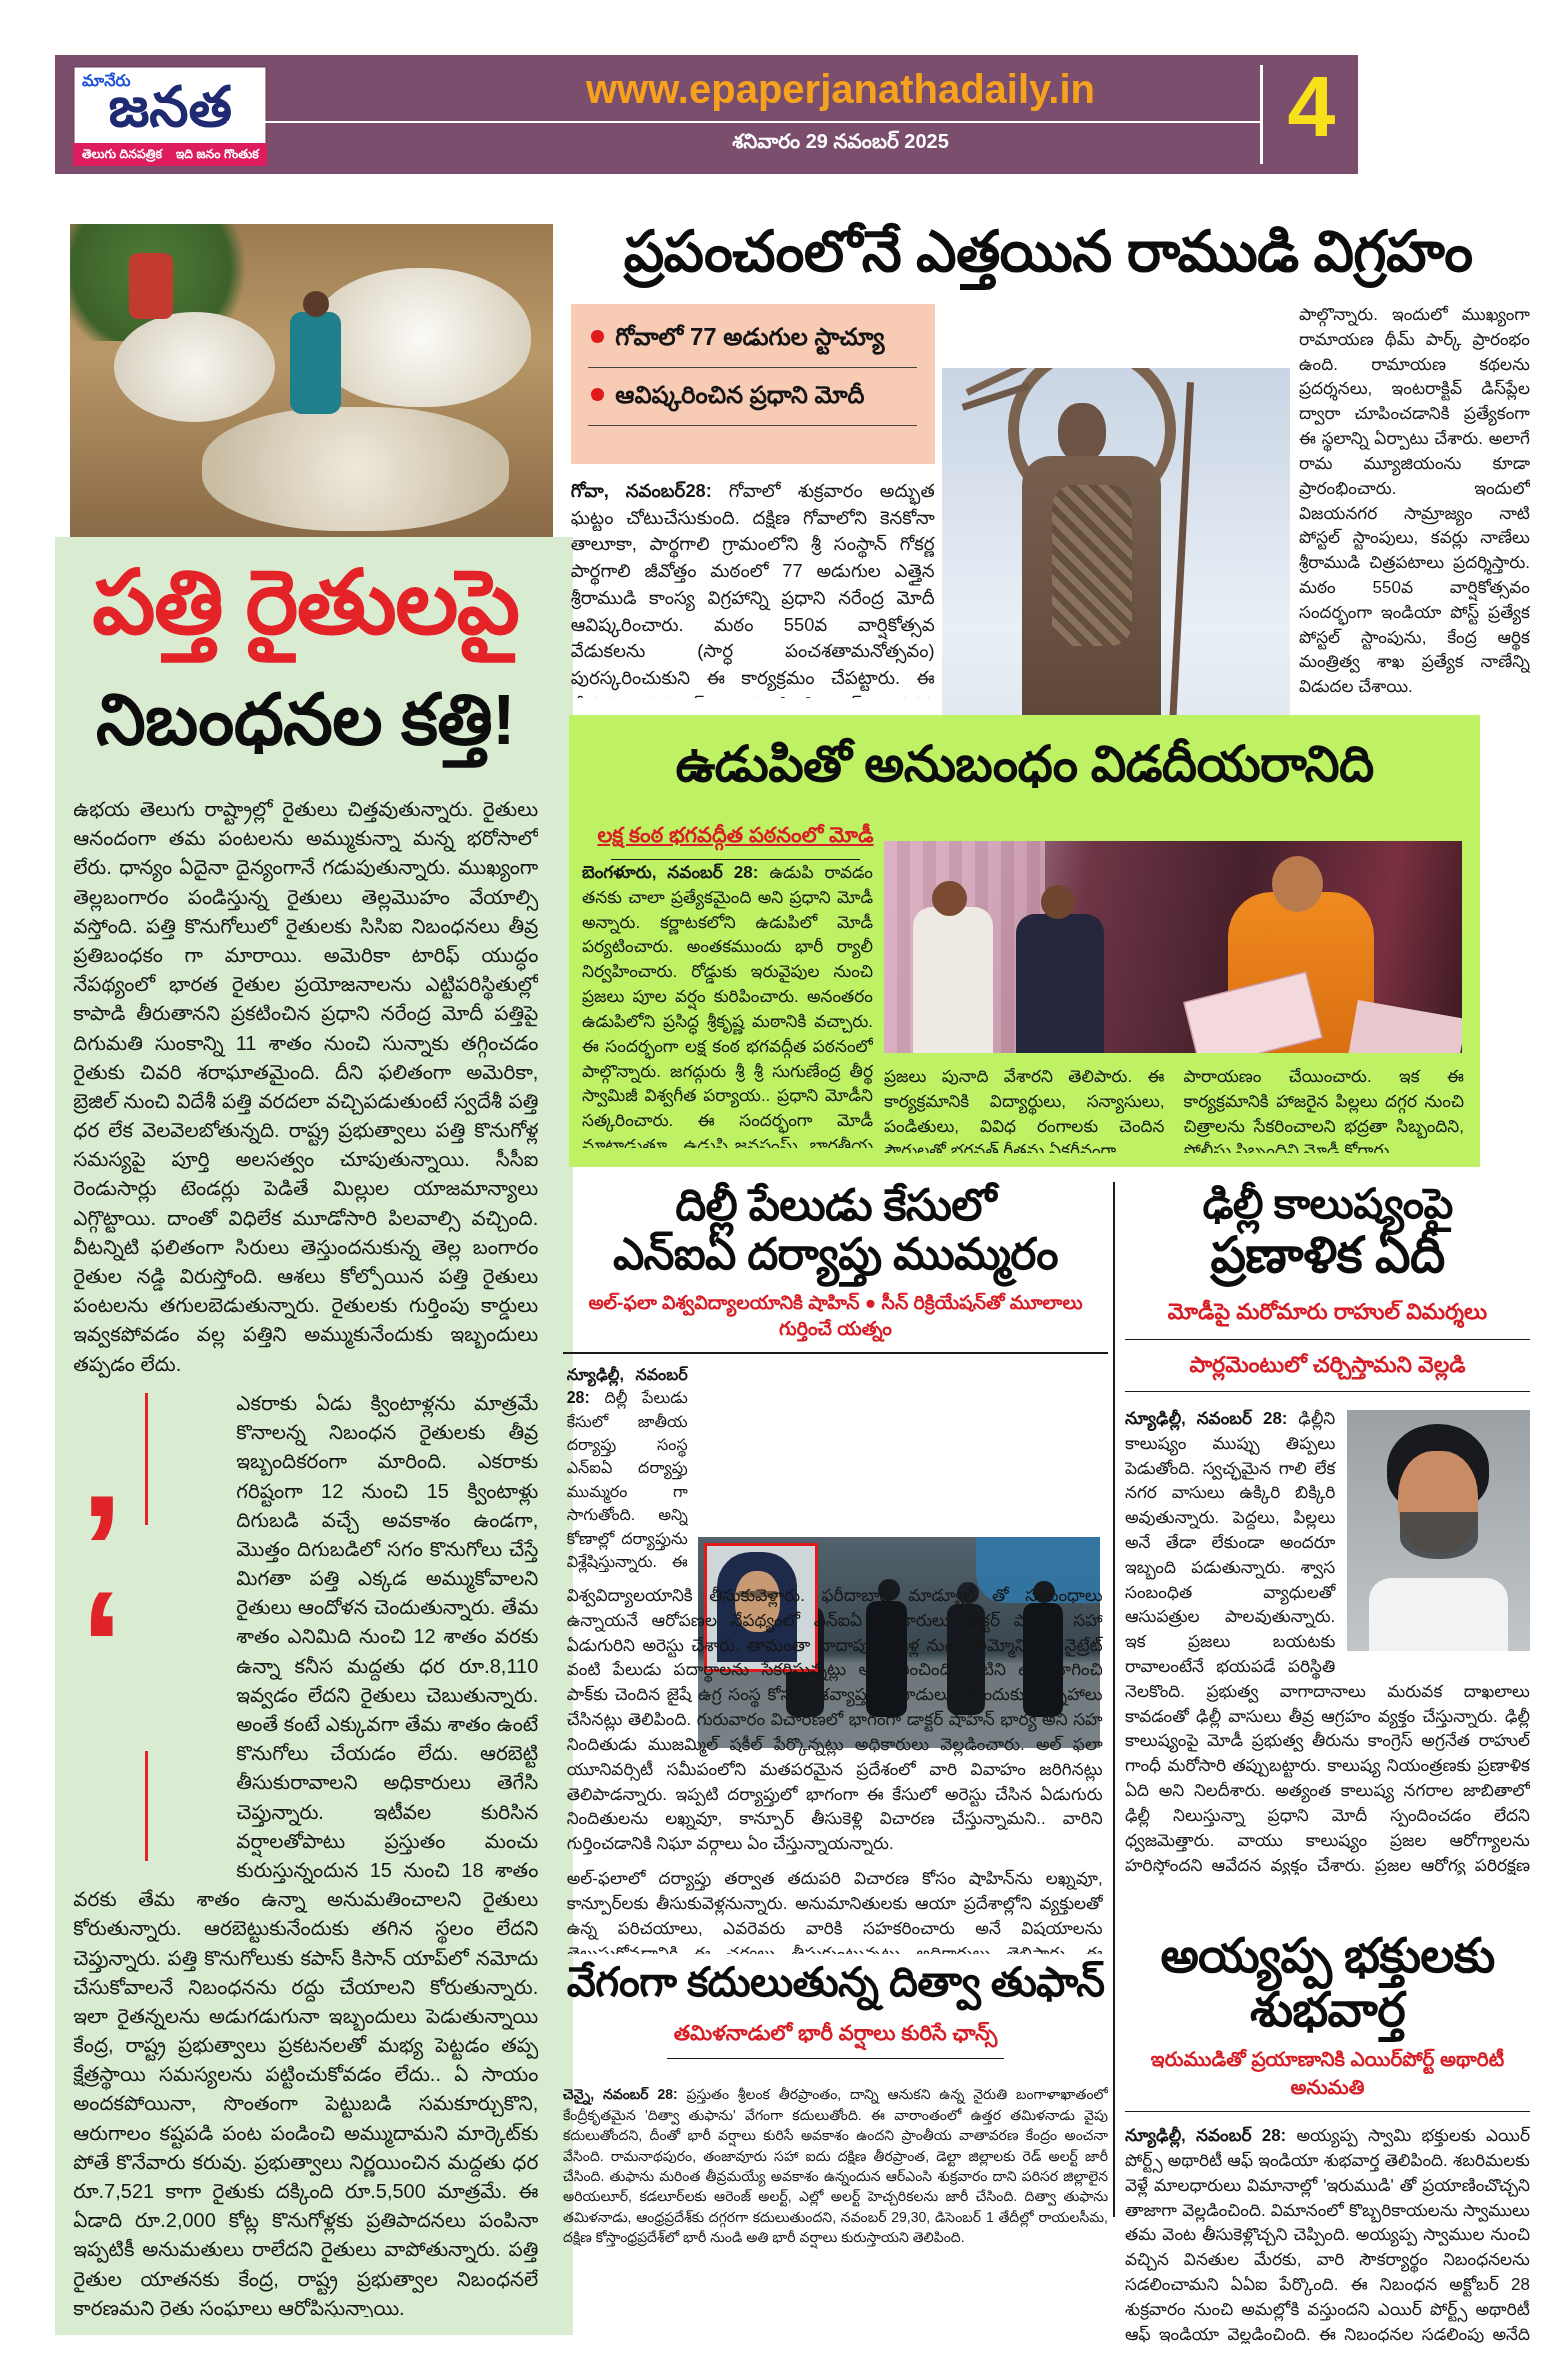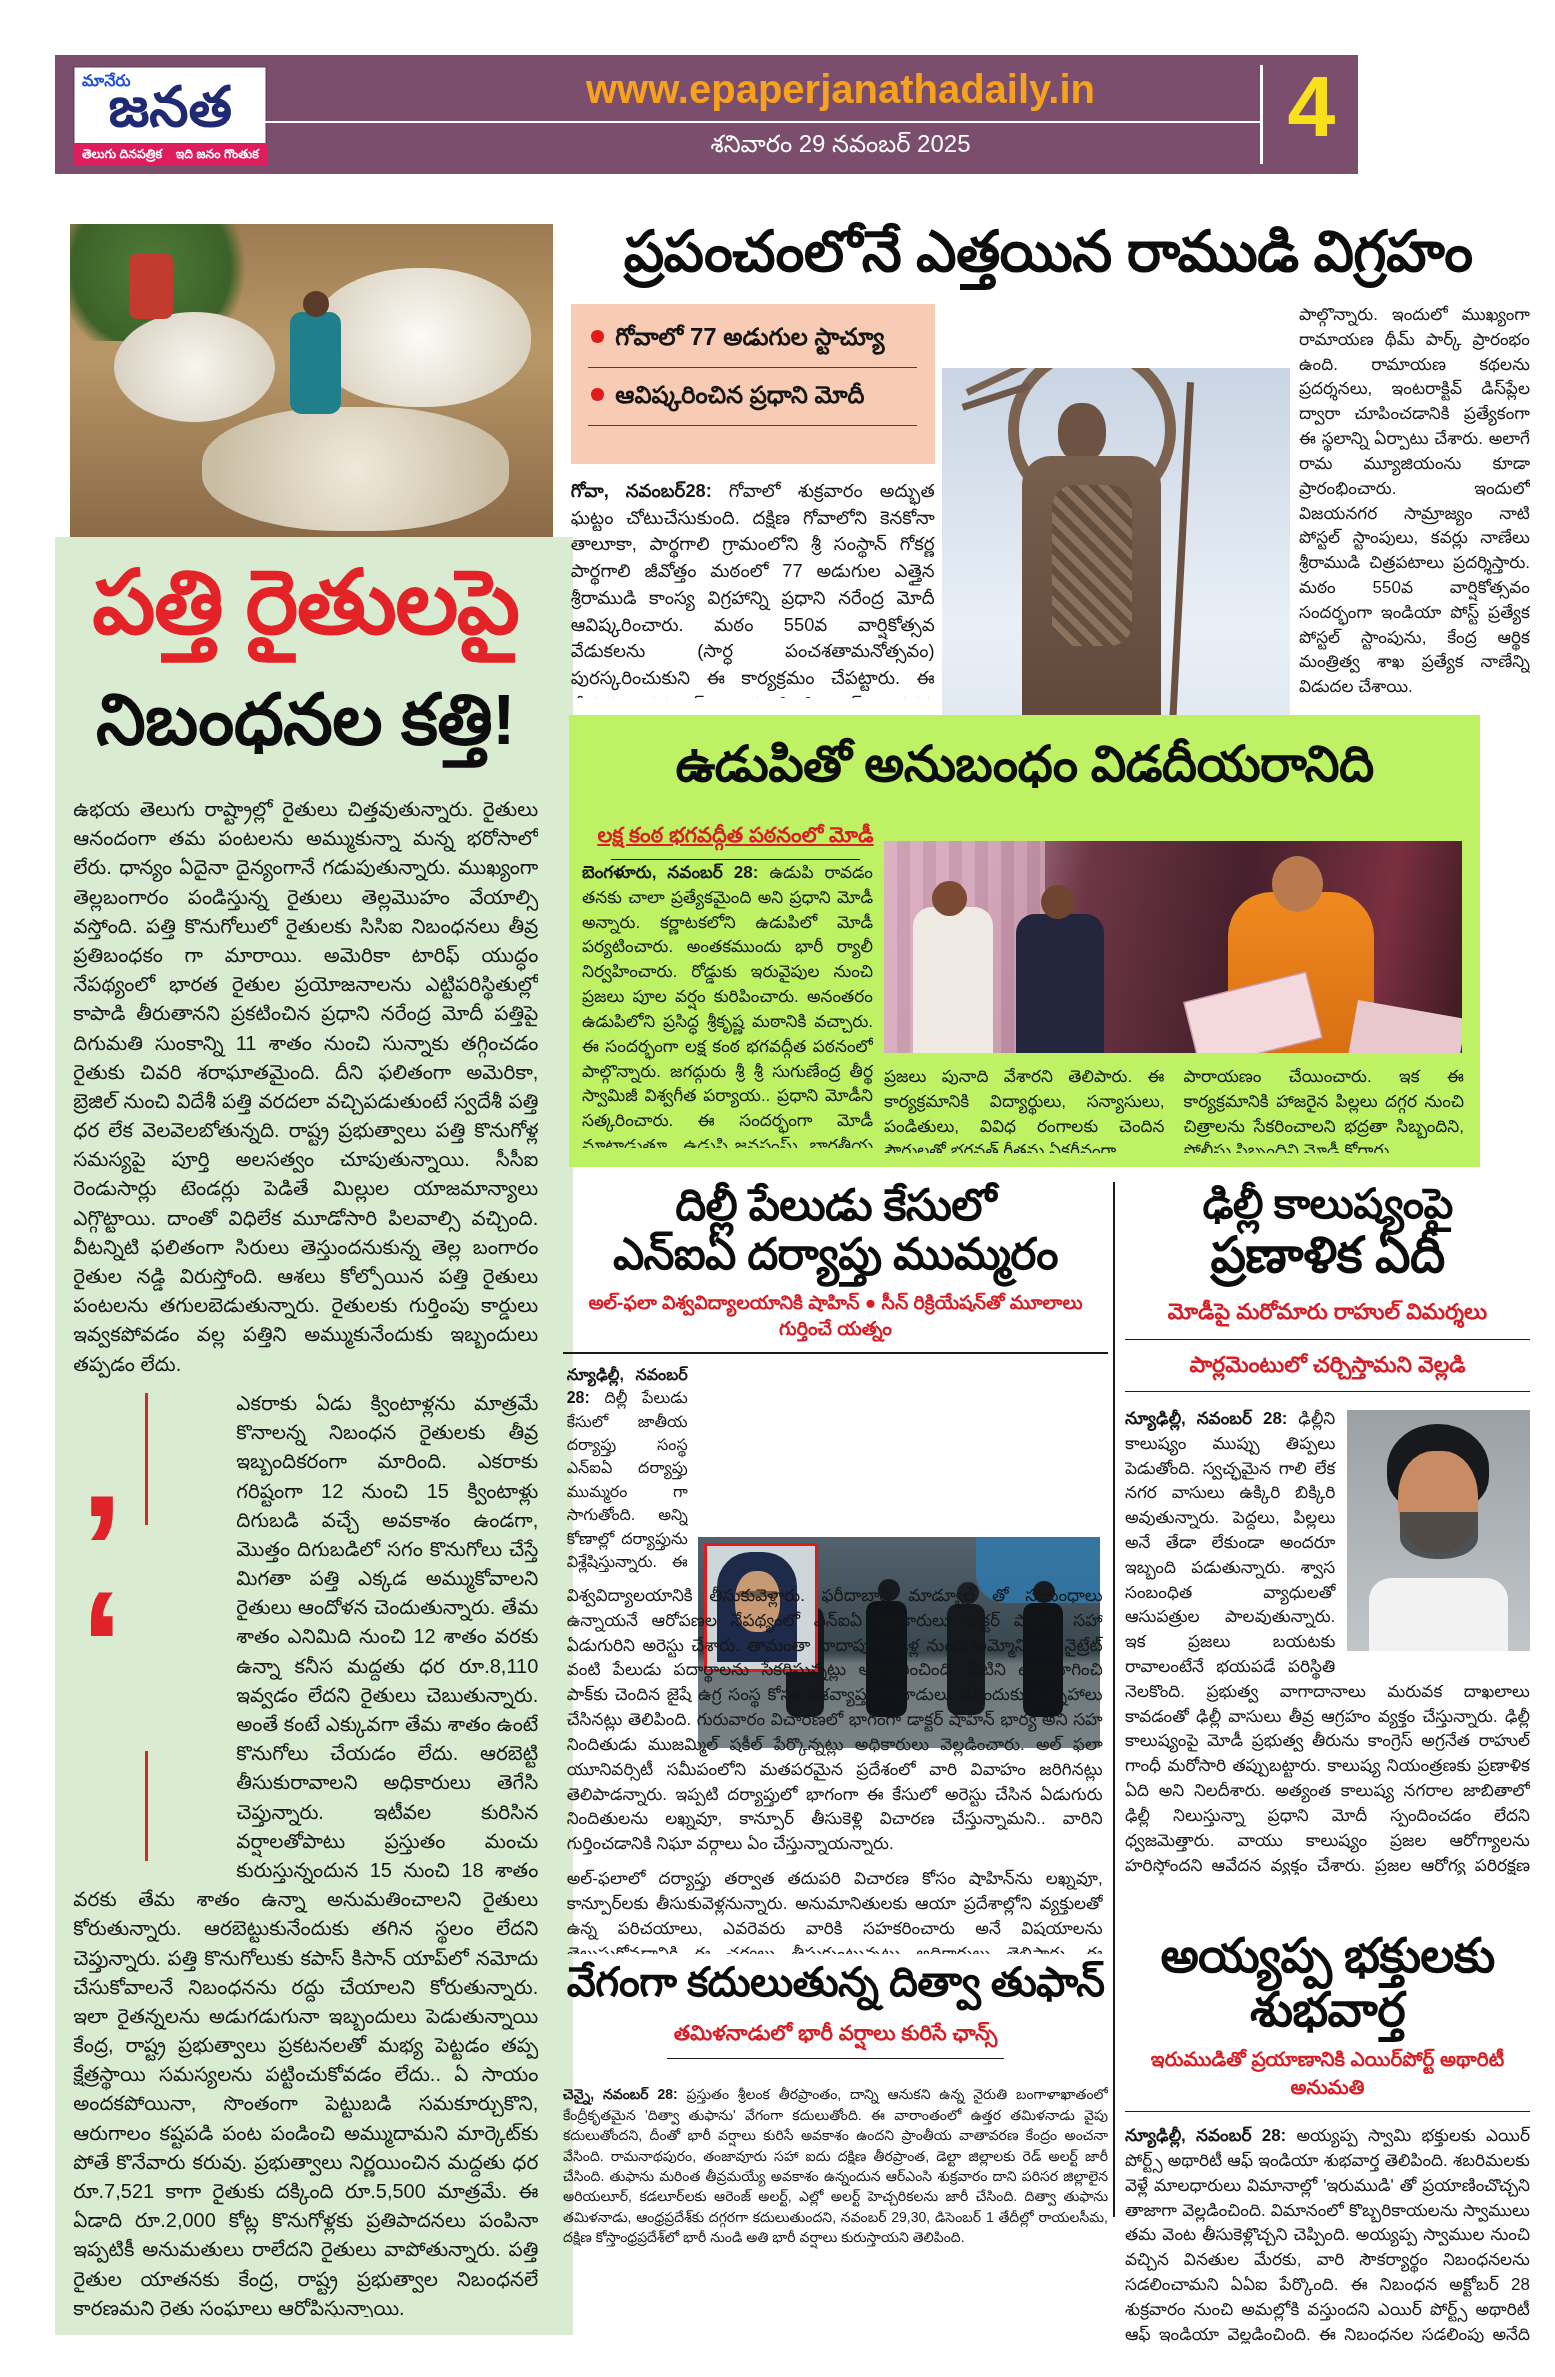--- a/index.html
+++ b/index.html
@@ -45,21 +45,21 @@
 <div id="page">
 
   <div id="hdr" class="abs" style="left:55px;top:55px;width:1303px;height:119px;">
     <div id="logo" class="abs" style="left:18.3px;top:11px;width:194px;height:100px;">
       <div class="abs" style="left:8.8px;top:5.9px;font-size:16px;color:#1d4ed8;font-weight:bold;">మానేరు</div>
       <div class="brand abs" style="left:0;top:13px;width:194px;text-align:center;font-size:56px;line-height:1;">జనత</div>
       <div class="strip abs" style="left:0;bottom:0;width:194px;height:23.4px;font-size:12.4px;line-height:23.4px;text-align:center;white-space:pre;">తెలుగు దినపత్రిక    ఇది జనం గొంతుక</div>
     </div>
     <div class="abs" style="left:366px;top:11.7px;width:839px;text-align:center;font-size:40px;font-weight:bold;color:#f6a21c;">www.epaperjanathadaily.in</div>
     <div class="hline abs" style="left:172px;top:66px;width:1033px;height:2.2px;"></div>
-    <div class="abs" style="left:366px;top:75px;width:839px;text-align:center;font-size:24px;font-weight:normal;color:#ffffff;">శనివారం 29 నవంబర్ 2025</div>
+    <div class="abs" style="left:366px;top:75px;width:839px;text-align:center;font-size:20px;font-weight:bold;color:#ffffff;">శనివారం 29 నవంబర్ 2025</div>
     <div class="hline abs" style="left:1205px;top:10.2px;width:2.9px;height:99px;"></div>
     <div class="abs" style="left:1211px;top:1.5px;width:91px;text-align:center;font-size:86px;font-weight:bold;color:#f8e11a;">4</div>
   </div>
 
   <div class="abs" style="left:55px;top:220px;width:501px;height:2115px;">
 
     <div class="ph abs" style="left:14.6px;top:3.7px;width:483px;height:313px;background:linear-gradient(180deg,#9c7b52 0%,#b99868 40%,#8a6a47 100%);">
       <div class="shape" style="left:-29px;top:-29px;width:220px;height:146px;background:radial-gradient(circle,#4f7c38 0%,#3c6129 60%,transparent 72%);"></div>
       <div class="shape" style="left:44px;top:88px;width:161px;height:110px;border-radius:50%;background:radial-gradient(circle,#f7f5ef,#d9d2c2 80%);"></div>
       <div class="shape" style="left:241px;top:44px;width:220px;height:139px;border-radius:48%;background:radial-gradient(circle,#fbfaf6,#d8d0bd 85%);"></div>

